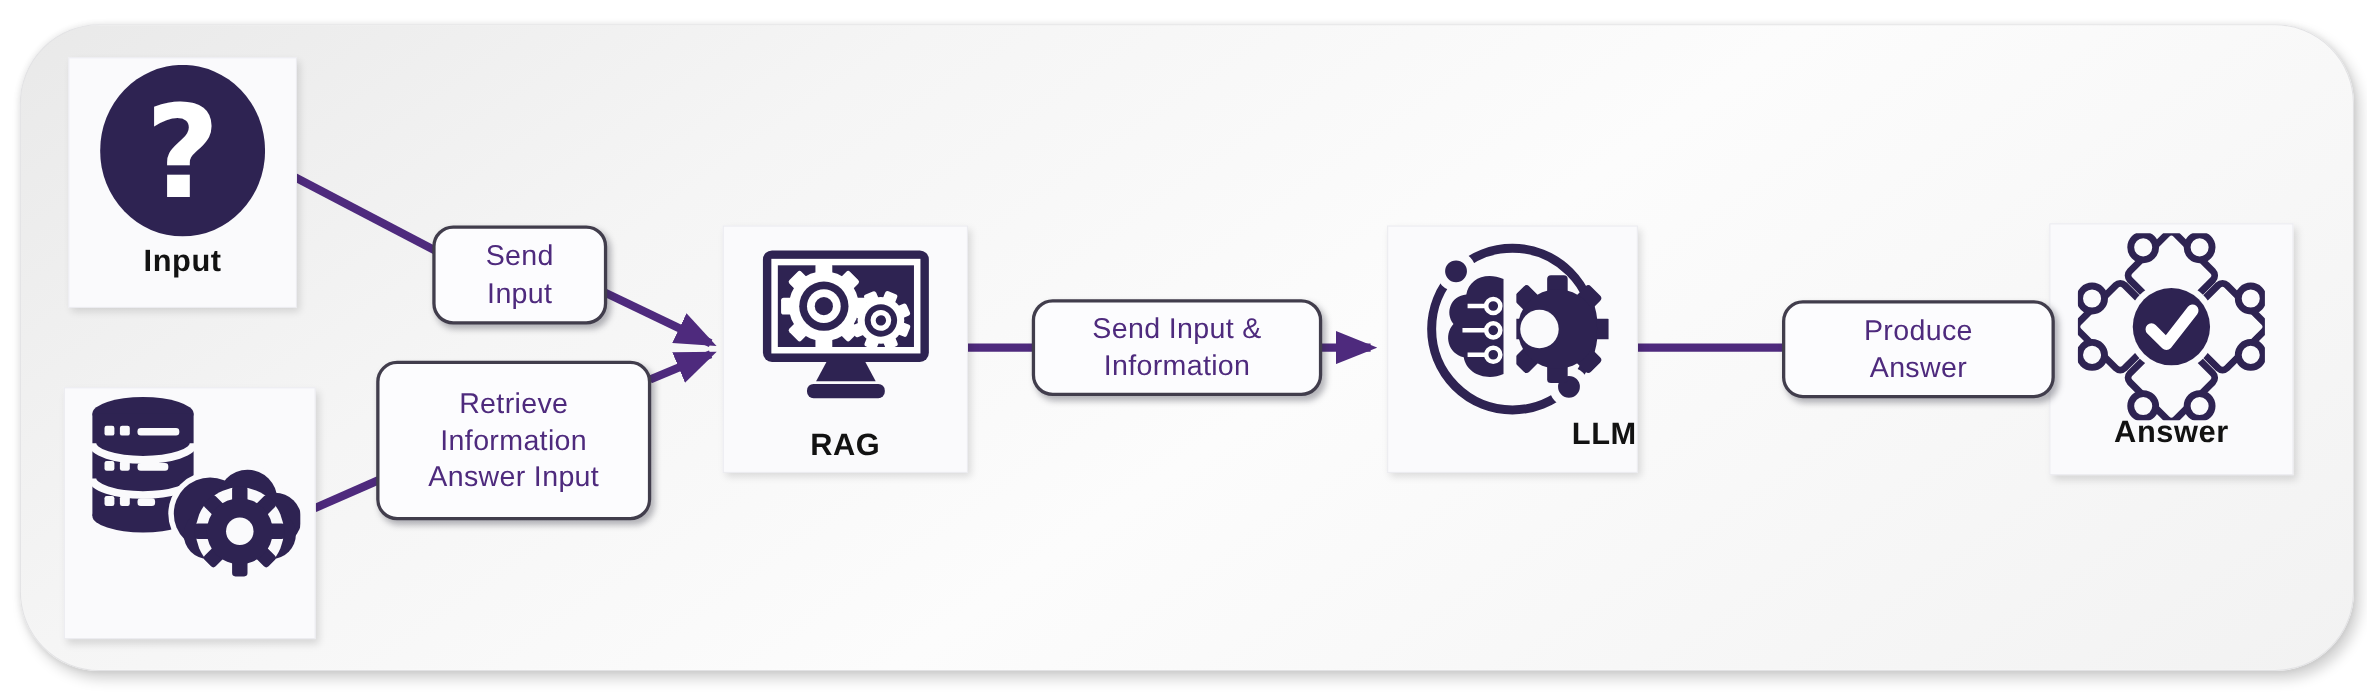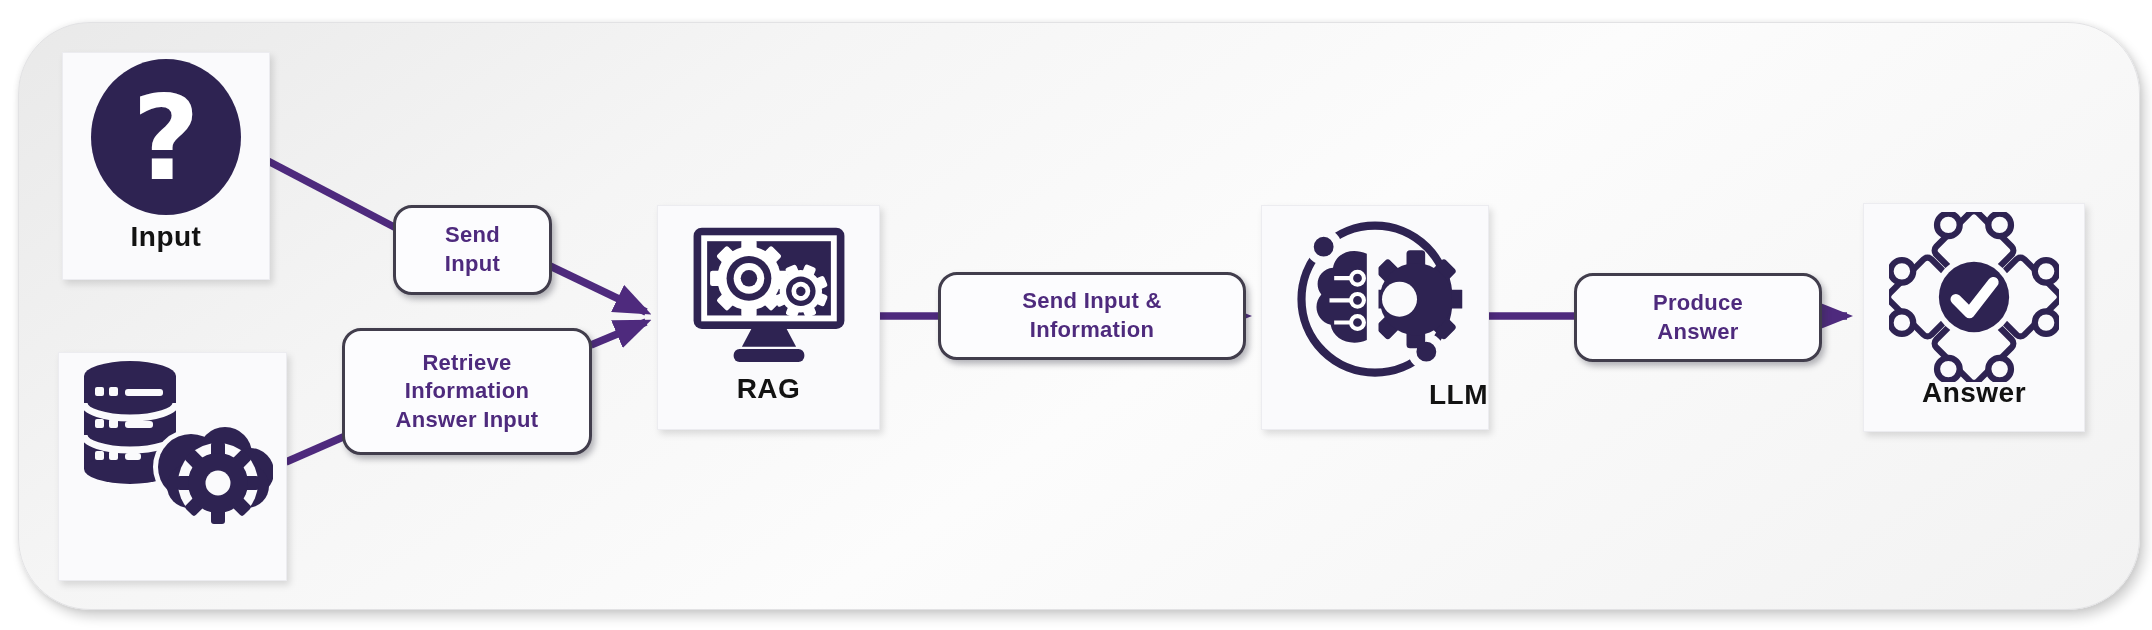--- a/index.html
+++ b/index.html
@@ -23,39 +23,39 @@
     position:absolute;left:0;right:0;text-align:center;
     font-weight:bold;font-size:28px;color:#121212;letter-spacing:.5px;
   }
   .pill{
     position:absolute;z-index:2;background:#fcfcfe;border:3px solid #413d4c;border-radius:19px;
     box-shadow:3px 4px 6px rgba(45,45,60,.35);
     display:flex;flex-direction:column;align-items:center;justify-content:center;
     box-sizing:border-box;
   }
   .pill span{
-    display:block;text-align:center;font-weight:bold;font-size:22px;line-height:1.3;
+    display:block;text-align:center;font-weight:normal;font-size:26px;line-height:1.3;
     color:#4e2a7d;letter-spacing:.3px;white-space:nowrap;
   }
   
   #node-input    {left:62px;  top:52px;  width:206px;height:226px;}
   #node-knowledge{left:58px;  top:352px; width:227px;height:227px;}
   #node-rag      {left:657px; top:205px; width:221px;height:223px;}
   #node-llm      {left:1261px;top:205px; width:226px;height:223px;}
   #node-answer   {left:1863px;top:203px; width:220px;height:227px;}
   #node-input .icon{top:6px;}      #node-input .caption{bottom:26px;}
   #node-knowledge .icon{top:6px;}  #node-knowledge .caption{bottom:24px;}
-  #node-rag .icon{top:18px;}       #node-rag .caption{bottom:24px;margin-top:48px;}
+  #node-rag .icon{top:18px;}       #node-rag .caption{bottom:8px;margin-top:48px;}
   #node-llm .icon{top:8px;}        #node-llm .caption{bottom:18px;text-align:right;}
   #node-answer .icon{top:8px;}     #node-answer .caption{bottom:22px;}
   
   #pill-send-input{left:393px;top:205px;width:159px;height:90px;}
-  #pill-retrieve  {left:342px;top:328px;width:250px;height:127px;}
-  #pill-send-info {left:938px;top:272px;width:308px;height:88px;}
-  #pill-produce   {left:1574px;top:273px;width:248px;height:89px;}
+  #pill-retrieve  {left:342px;top:328px;width:250px;height:145px;}
+  #pill-send-info {left:938px;top:272px;width:264px;height:88px;}
+  #pill-produce   {left:1620px;top:273px;width:248px;height:89px;}
 </style>
 </head>
 <body>
 
 <div class="stage">
   <div class="canvas"></div>
 
   <svg class="arrows" width="2152" height="630" viewBox="0 0 2152 630">
     <defs>
       <marker id="ah" viewBox="0 0 5 4" markerWidth="5" markerHeight="4" refX="4.2" refY="2" orient="auto" markerUnits="strokeWidth">

